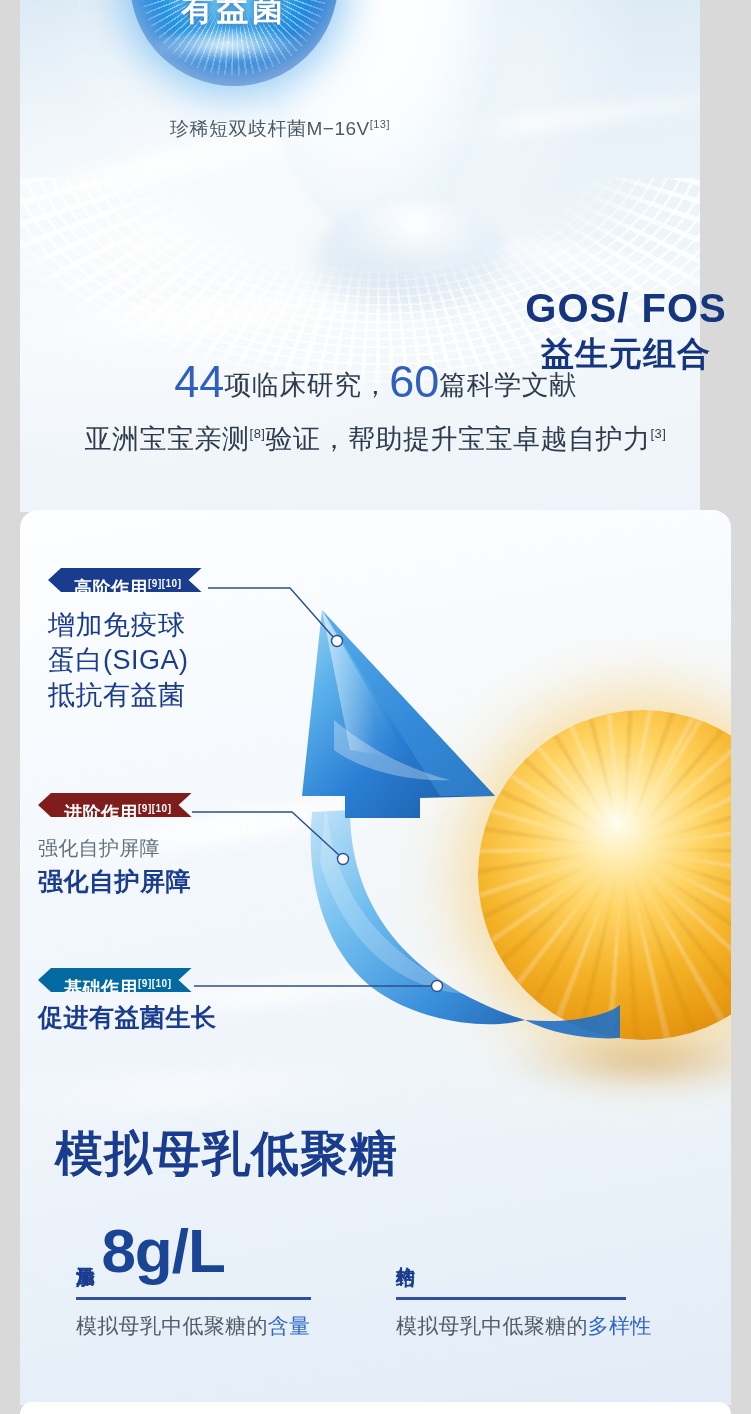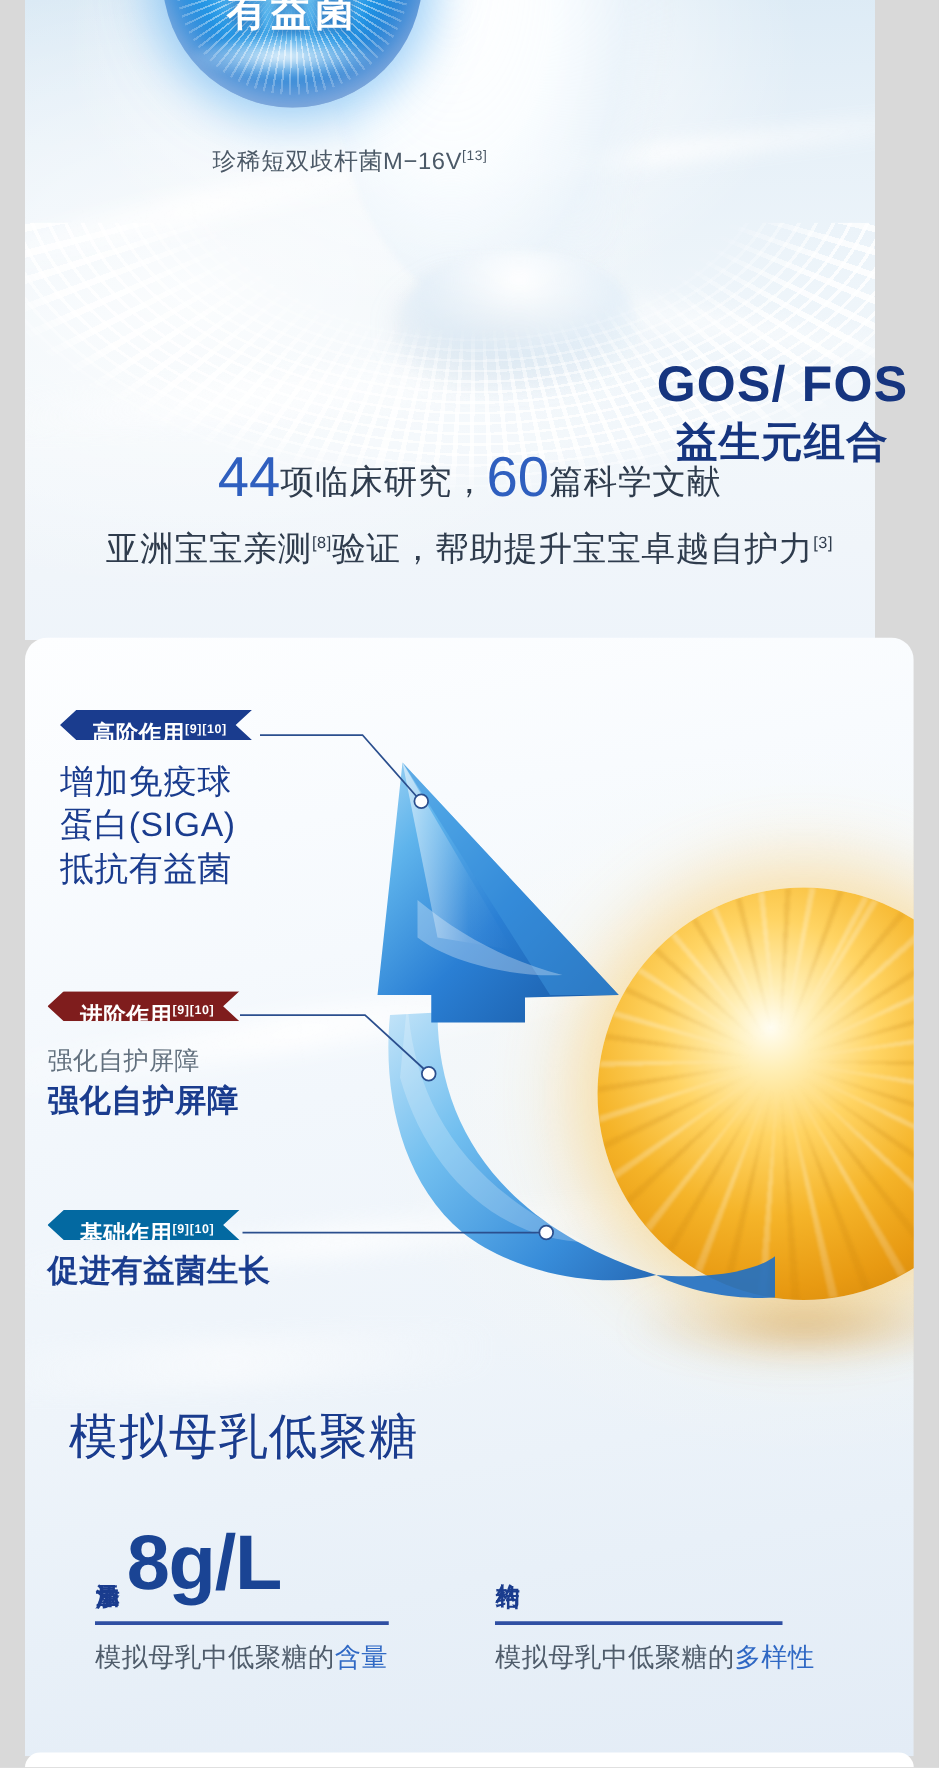--- a/index.html
+++ b/index.html
@@ -352,22 +352,22 @@
   #callout-1 { left: 48px; top: 568px; }
   #callout-2 { left: 38px; top: 793px; }
   #callout-3 { left: 38px; top: 968px; }
 
   
   .stats-title {
     position: absolute;
     left: 55px;
     top: 1122px;
     color: #1a3c8e;
-    font-size: 39px;
-    font-weight: 400;
+    font-size: 48px;
+    font-weight: 700;
     letter-spacing: 1px;
     z-index: 8;
     text-shadow: 0 1px 2px rgba(255,255,255,0.7);
   }
 
   .stat { position: absolute; z-index: 8; }
   #stat-left  { left: 76px;  top: 1218px; width: 290px; }
   #stat-right { left: 396px; top: 1218px; width: 300px; }
 
   .stat-row { display: flex; align-items: center; text-align: center; }

